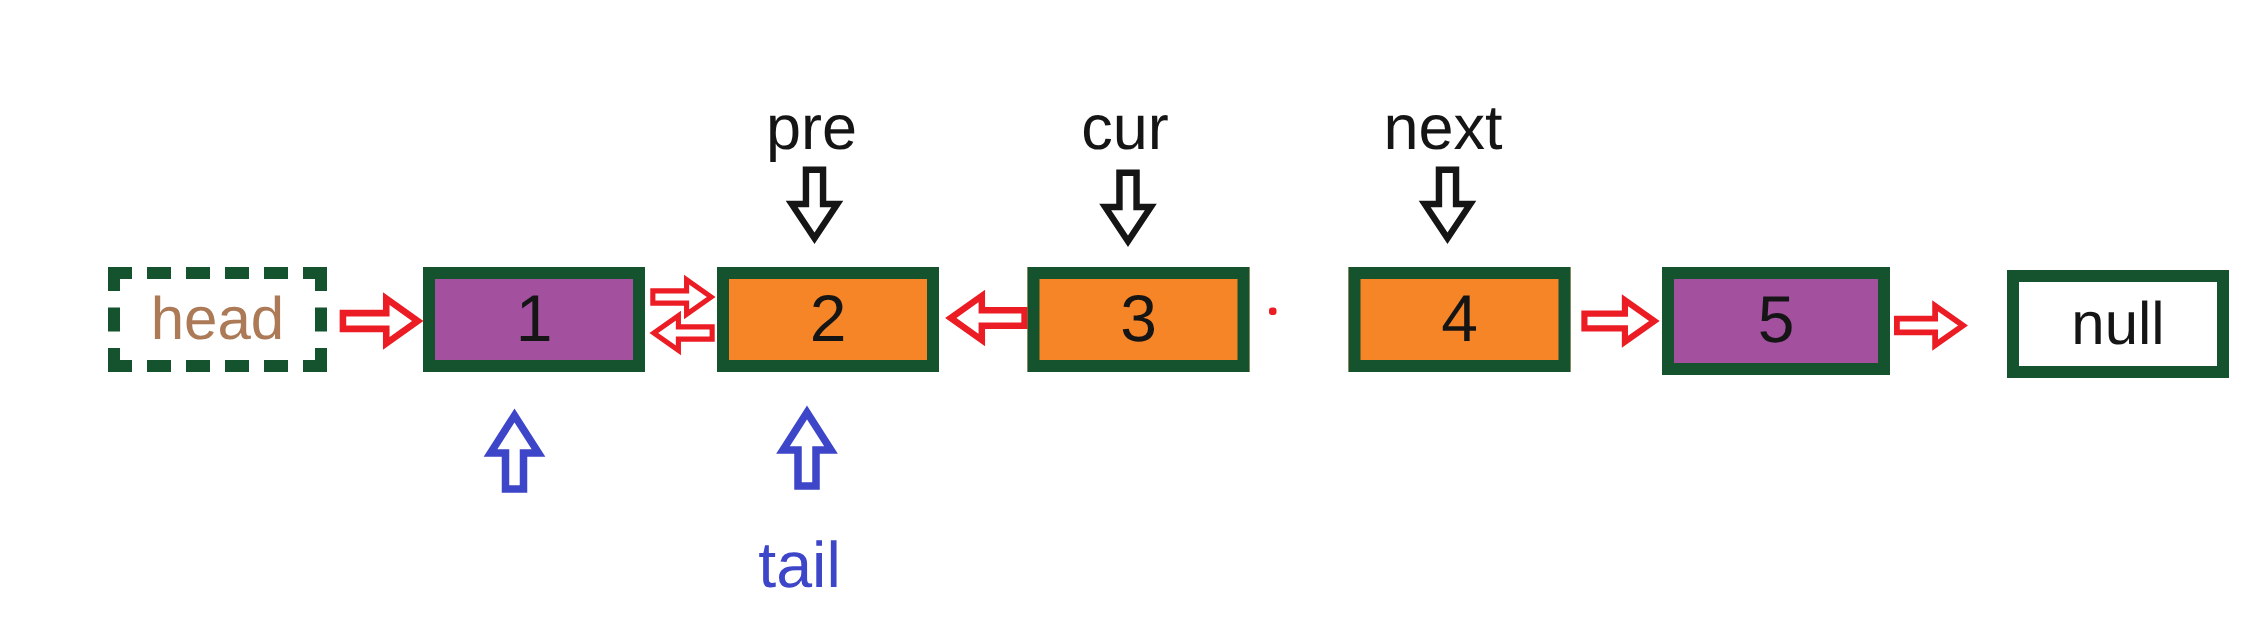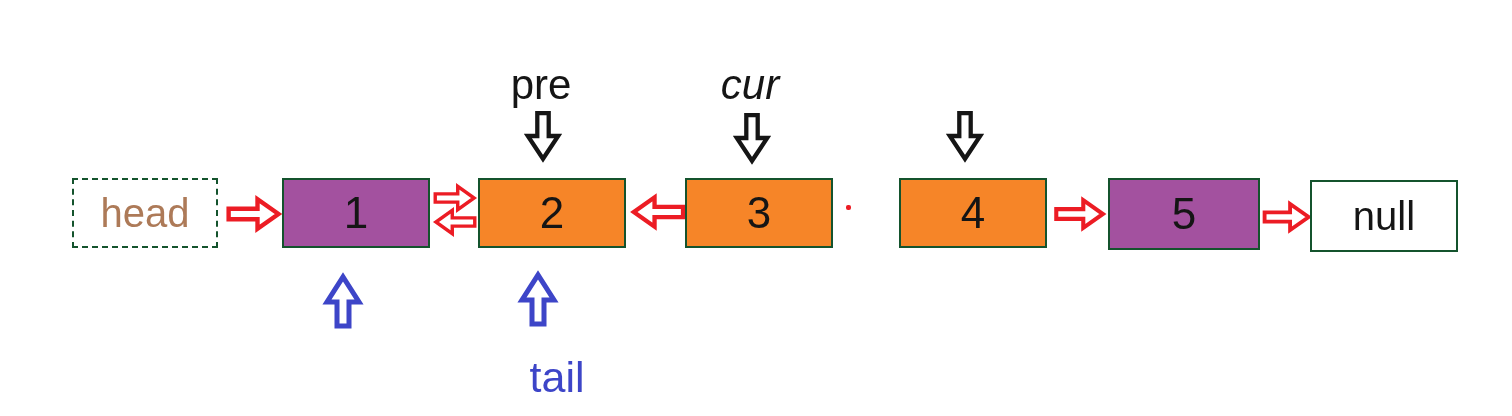--- a/index.html
+++ b/index.html
@@ -1,21 +1,21 @@
 <!DOCTYPE html>
 <html style="--purple: #a3519f; --orange: #f68528; --red: #ec1c24; --blue: #3d45c8; --head-text: #ad7a58; --watermark: #b3b3b3;"><head>
 <meta charset="utf-8">
 <style>
   html,body{margin:0;padding:0;background:#ffffff;}
   .canvas{
     position:relative;width:1512px;height:416px;background:#ffffff;overflow:hidden;
     font-family:"Liberation Sans", sans-serif;
   }
   .box{
-    position:absolute;box-sizing:border-box;border:2px solid #14532d;
+    position:absolute;box-sizing:border-box;border:8px solid #14532d;
     display:flex;align-items:center;justify-content:center;background:#fff;
   }
   .head-box{border-style:dashed;}
   .node-purple{background:var(--purple);}
   .node-orange{background:var(--orange);}
   .num{font-size:44px;color:#151515;line-height:1;}
   .head-label{font-size:40px;color:var(--head-text);line-height:1;}
   .null-label{font-size:40px;color:#151515;line-height:1;}
   .lbl{position:absolute;text-align:center;font-size:42px;color:#151515;line-height:1;}
   .lbl-blue{color:var(--blue);font-size:43px;}
@@ -27,21 +27,22 @@
   .flip{transform:scaleX(-1);}
   .red-dot{position:absolute;width:5px;height:5px;border-radius:2px;background:var(--red);}
   .watermark{position:absolute;font-size:17px;color:var(--watermark);text-align:right;}
 </style>
 </head>
 <body>
 
 <div class="canvas">
 
   <div class="lbl" style="left:491px;top:64px;width:100px;">pre</div>
-  <div class="lbl" style="left:700px;top:64px;width:100px;font-style:italic;">cur</div>
+  <div class="lbl" style="left:700px;top:64px;width:100px;">cur</div>
+  <div class="lbl" style="left:902px;top:64px;width:120px;">next</div>
 
   <div class="arr blk" style="left:524px;top:110px;width:38px;height:52px;">
     <svg viewBox="0 0 40 54">
         <polygon points="14,3 26,3 26,27 36,27 20,51 4,27 14,27" fill="#ffffff" stroke="currentColor" stroke-width="4.5"></polygon>
       </svg>
   </div>
   <div class="arr blk" style="left:733px;top:112px;width:38px;height:52px;">
     <svg viewBox="0 0 40 54">
         <polygon points="14,3 26,3 26,27 36,27 20,51 4,27 14,27" fill="#ffffff" stroke="currentColor" stroke-width="4.5"></polygon>
       </svg>
@@ -106,31 +107,31 @@
   <div class="box node-purple" style="left:1108px;top:178px;width:152px;height:72px;">
     <span class="num">5</span>
   </div>
 
   <div class="arr red" style="left:1262px;top:200px;width:50px;height:34px;">
     <svg viewBox="0 0 64 44">
         <polygon points="3,16 36,16 36,5 60,22 36,39 36,28 3,28" fill="#ffffff" stroke="currentColor" stroke-width="5"></polygon>
       </svg>
   </div>
 
-  <div class="box" style="left:1310px;top:180px;width:148px;height:72px;">
+  <div class="box" style="left:1338px;top:180px;width:148px;height:72px;">
     <span class="null-label">null</span>
   </div>
 
   <div class="arr blue-a" style="left:323px;top:273px;width:40px;height:56px;">
     <svg viewBox="0 0 40 56">
         <polygon points="14,53 26,53 26,29 36,29 20,4 4,29 14,29" fill="#ffffff" stroke="currentColor" stroke-width="5"></polygon>
       </svg>
   </div>
   <div class="arr blue-a" style="left:518px;top:271px;width:40px;height:56px;">
     <svg viewBox="0 0 40 56">
         <polygon points="14,53 26,53 26,29 36,29 20,4 4,29 14,29" fill="#ffffff" stroke="currentColor" stroke-width="5"></polygon>
       </svg>
   </div>
 
-  <div class="lbl lbl-blue" style="left:507px;top:356px;width:100px;">tail</div>
+  <div class="lbl lbl-blue" style="left:483px;top:356px;width:100px;">tail</div>
 
 
 </div>
 
 </body></html>

